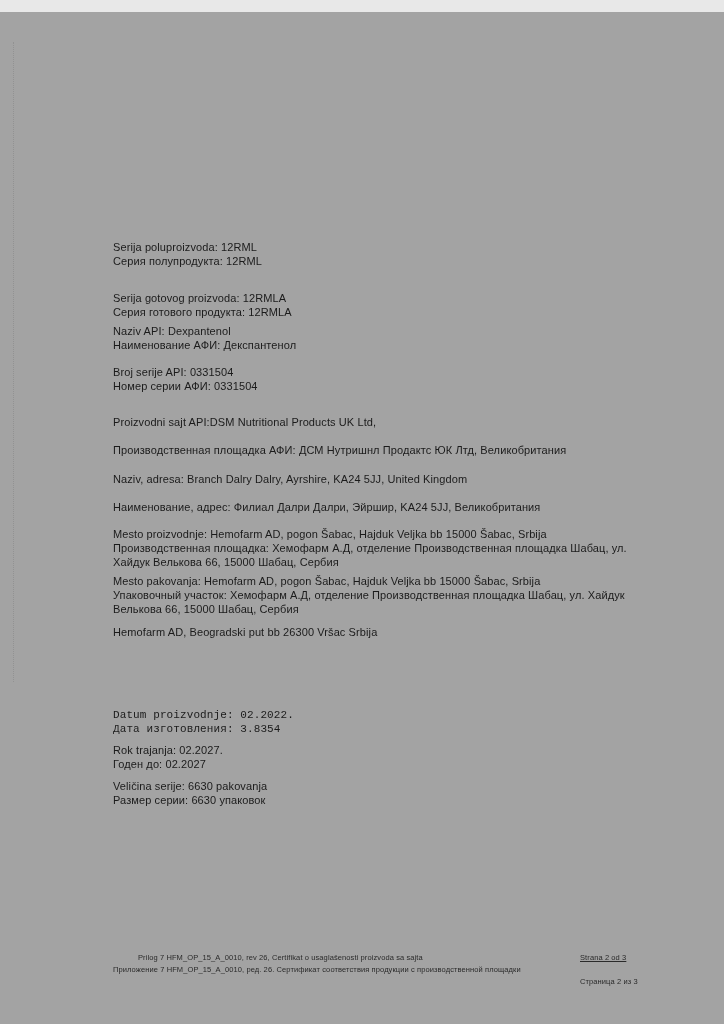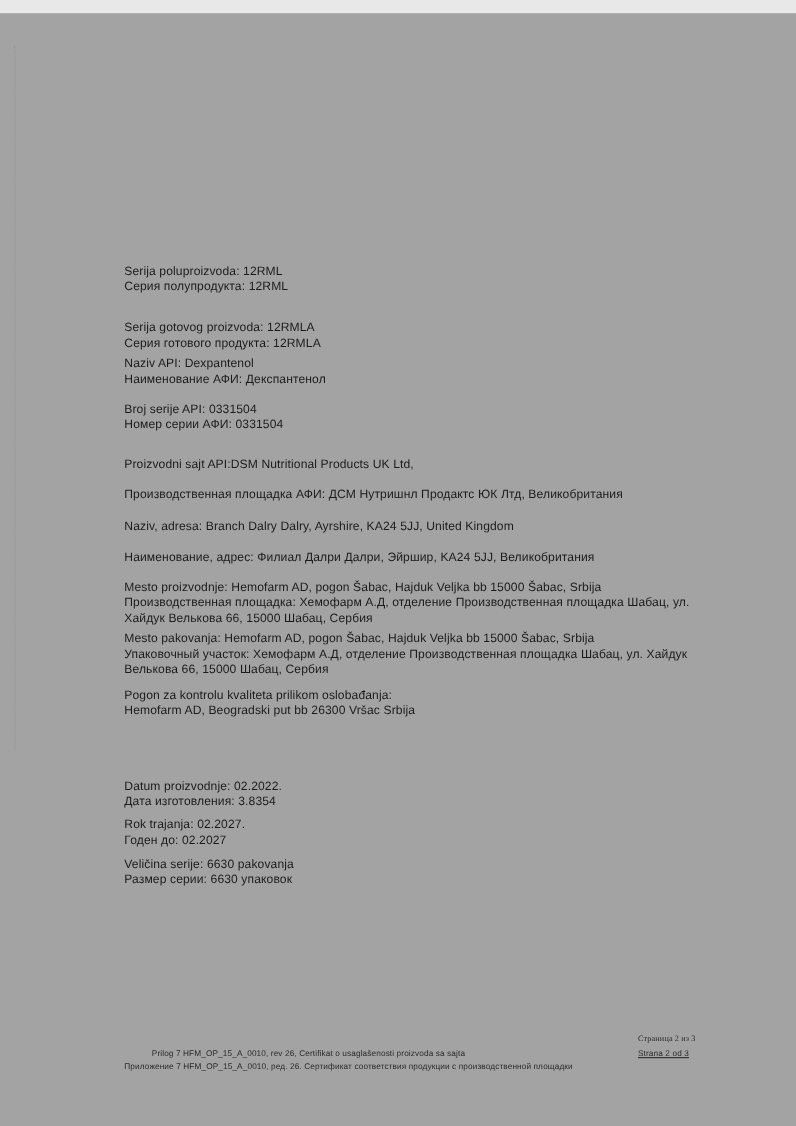--- a/index.html
+++ b/index.html
@@ -35,36 +35,36 @@
   .b3  { top: 312px; }
   .b4  { top: 353px; }
   .b5  { top: 403px; }
   .b6  { top: 431px; }
   .b7  { top: 460px; }
   .b8  { top: 488px; }
   .b9  { top: 515px; }
   .b10 { top: 562px; }
   .b11 { top: 613px; }
   .b12 { top: 654px; }
-  .b13 { top: 696px; }
+  .b13 { top: 696px; font-family: Liberation Mono, monospace; }
   .b14 { top: 731px; }
   .b15 { top: 767px; }
 
   .footer-line {
     position: absolute;
     font-size: 7.5px;
     line-height: 10px;
     color: #2a2a2a;
     letter-spacing: 0.1px;
     white-space: pre;
   }
   .f1l { left: 113px; top: 941px; padding-left: 25px; }
   .f1r { left: 580px; top: 941px; text-decoration: underline; }
   .f2l { left: 113px; top: 953px; }
-  .f2r { left: 580px; top: 927px; font-family: Liberation Serif, serif; }
+  .f2r { left: 580px; top: 965px; }
 </style>
 </head>
 <body>
 
 <div class="page">
   <div class="scan-edge"></div>
 
   <div class="block b1">
     <div class="ln">Serija poluproizvoda: 12RML</div>
     <div class="ln">Серия полупродукта: 12RML</div>
@@ -107,21 +107,20 @@
     <div class="ln">Хайдук Велькова 66, 15000 Шабац, Сербия</div>
   </div>
 
   <div class="block b10">
     <div class="ln">Mesto pakovanja: Hemofarm AD, pogon Šabac, Hajduk Veljka bb 15000 Šabac, Srbija</div>
     <div class="ln">Упаковочный участок: Хемофарм А.Д, отделение Производственная площадка Шабац, ул. Хайдук</div>
     <div class="ln">Велькова 66, 15000 Шабац, Сербия</div>
   </div>
 
   <div class="block b11">
-    <div class="ln">Pogon za kontrolu kvaliteta prilikom oslobađanja:</div>
     <div class="ln">Hemofarm AD, Beogradski put bb 26300 Vršac Srbija</div>
   </div>
 
 
   <div class="block b13">
     <div class="ln">Datum proizvodnje: 02.2022.</div>
     <div class="ln">Дата изготовления: 3.8354</div>
   </div>
 
   <div class="block b14">

